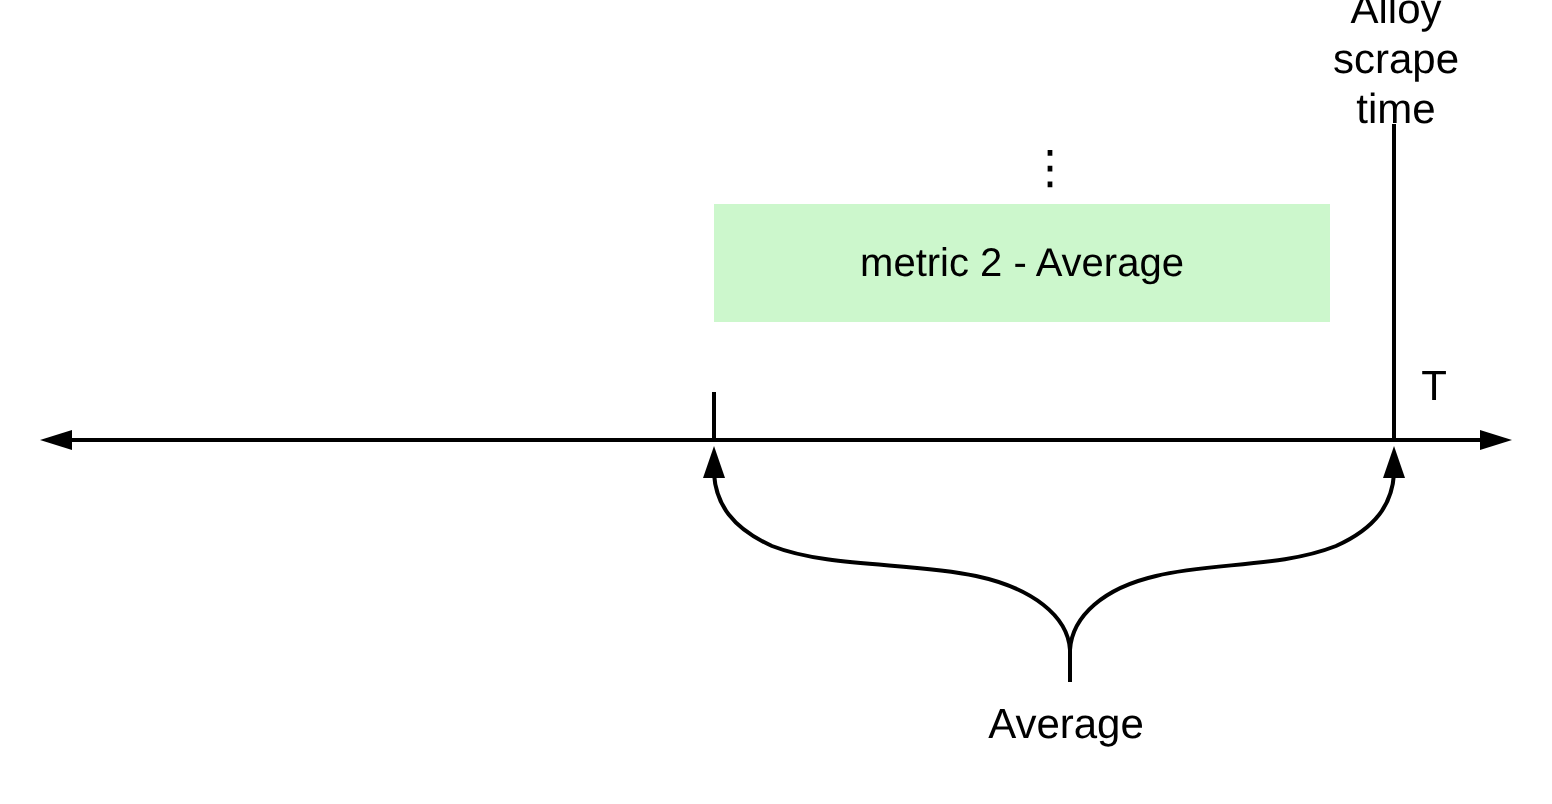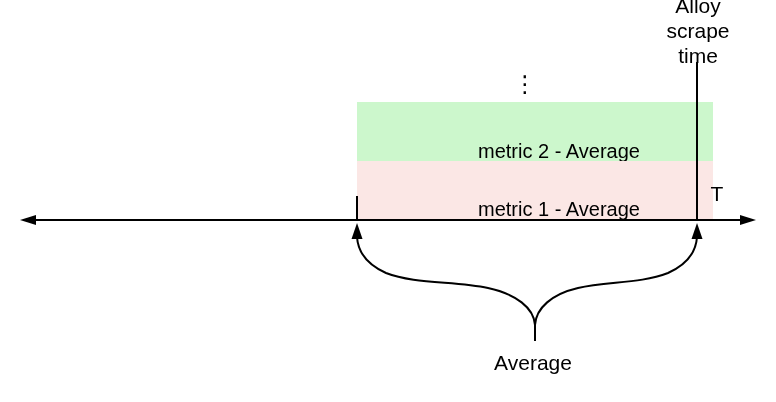--- a/index.html
+++ b/index.html
@@ -14,23 +14,22 @@
     height: 402px;
     overflow: hidden;
     background: #ffffff;
     color: #000000;
   }
   .box {
     position: absolute;
     left: 357px;
     width: 308px;
     display: flex;
-    align-items: flex-end;
+    align-items: center;
     justify-content: center;
-    padding-left: 48px;
   }
   .box-metric2 { top: 102px; height: 59px; }
   .box-metric1 { top: 161px; height: 58px; }
   .box span {
     font-size: 20px;
     line-height: 1;
     color: #000000;
   }
   svg.lines {
     position: absolute;
@@ -70,23 +69,20 @@
 </style>
 </head>
 <body>
 
 <div class="canvas">
 
   <div class="box box-metric2" style="background-color: rgb(204, 247, 204);">
     <span>metric 2 - Average</span>
   </div>
 
-  <div class="box box-metric1" style="background-color: rgb(251, 231, 229);">
-    <span>metric 1 - Average</span>
-  </div>
 
   <svg class="lines" width="776" height="402" viewBox="0 0 776 402">
 
     <g fill="none" stroke-width="2" stroke="#000000">
 
       <line x1="30" y1="220" x2="746" y2="220"></line>
 
       <line x1="697" y1="62" x2="697" y2="221"></line>
 
       <line x1="357" y1="196" x2="357" y2="221"></line>

